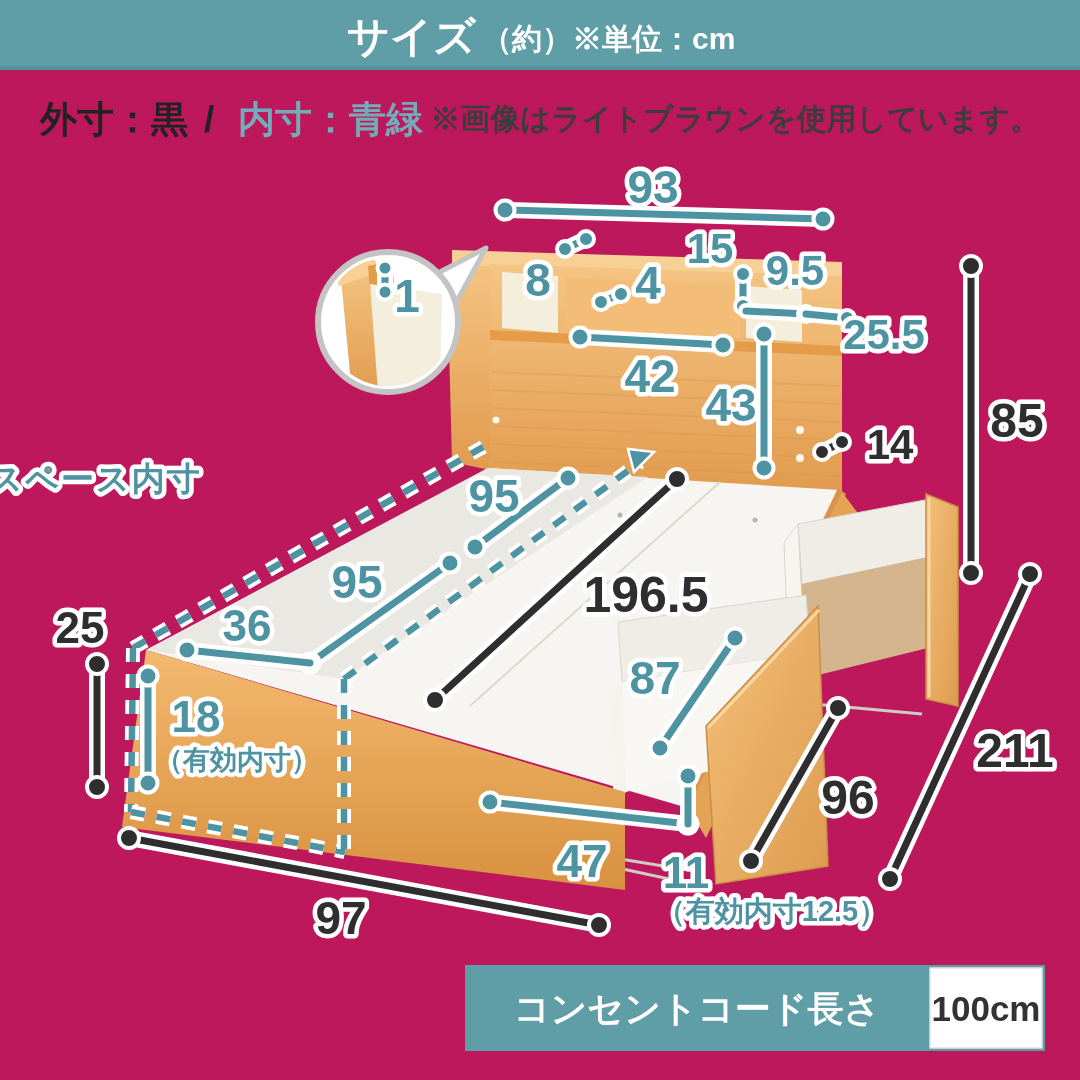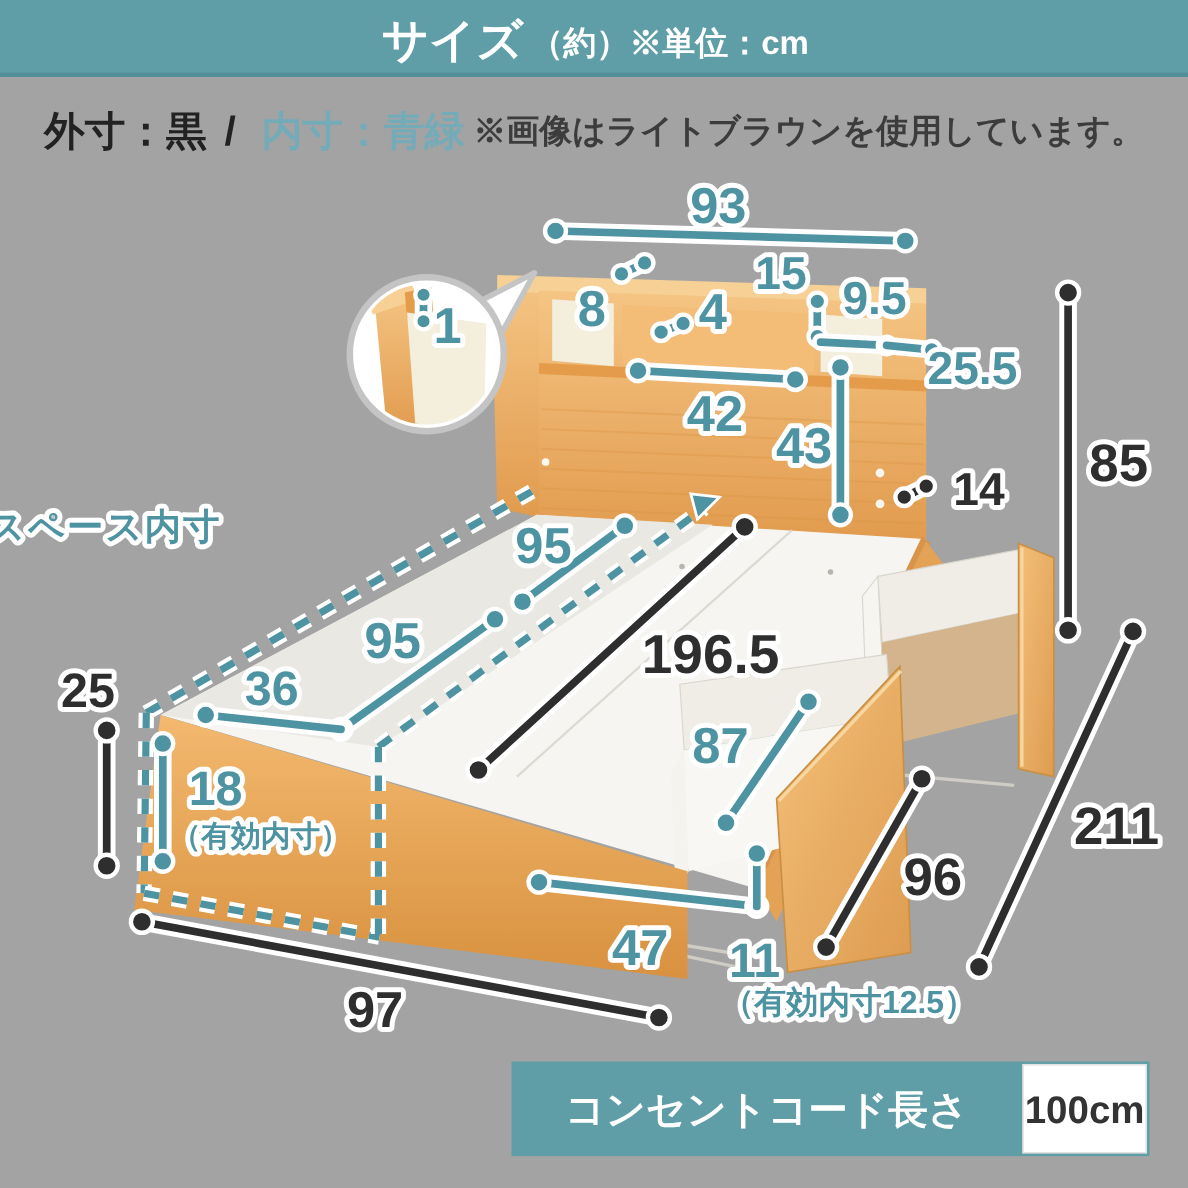--- a/index.html
+++ b/index.html
@@ -1,16 +1,16 @@
 <!DOCTYPE html>
 <html style="--teal: #4e93a2; --banner: #5f9ea7; --black: #2e2e2e; --legendteal: #74abb9;"><head>
 <meta charset="utf-8">
 <style>
   html,body{margin:0;padding:0;background:#ffffff;}
-  .page{width:1080px;height:1080px;position:relative;background:#a3a3a3;overflow:hidden;
+  .page{width:1080px;height:1080px;position:relative;background:#be185d;overflow:hidden;
         font-family:"Liberation Sans",sans-serif;}
   svg{display:block;}
   
   .case{stroke:#fff;stroke-width:16;fill:none;stroke-linecap:round;}
   .caseD{stroke:#fff;stroke-width:14;fill:none;stroke-dasharray:14 12;stroke-linecap:butt;}
   .lnT{stroke:var(--teal);stroke-width:7;fill:none;stroke-linecap:round;}
   .lnB{stroke:var(--black);stroke-width:7;fill:none;stroke-linecap:round;}
   .lnD{stroke:var(--teal);stroke-width:6.5;fill:none;stroke-dasharray:14 12;stroke-linecap:butt;}
   .dT{fill:var(--teal);stroke:#fff;stroke-width:4;}
   .dB{fill:var(--black);stroke:#fff;stroke-width:4;}

